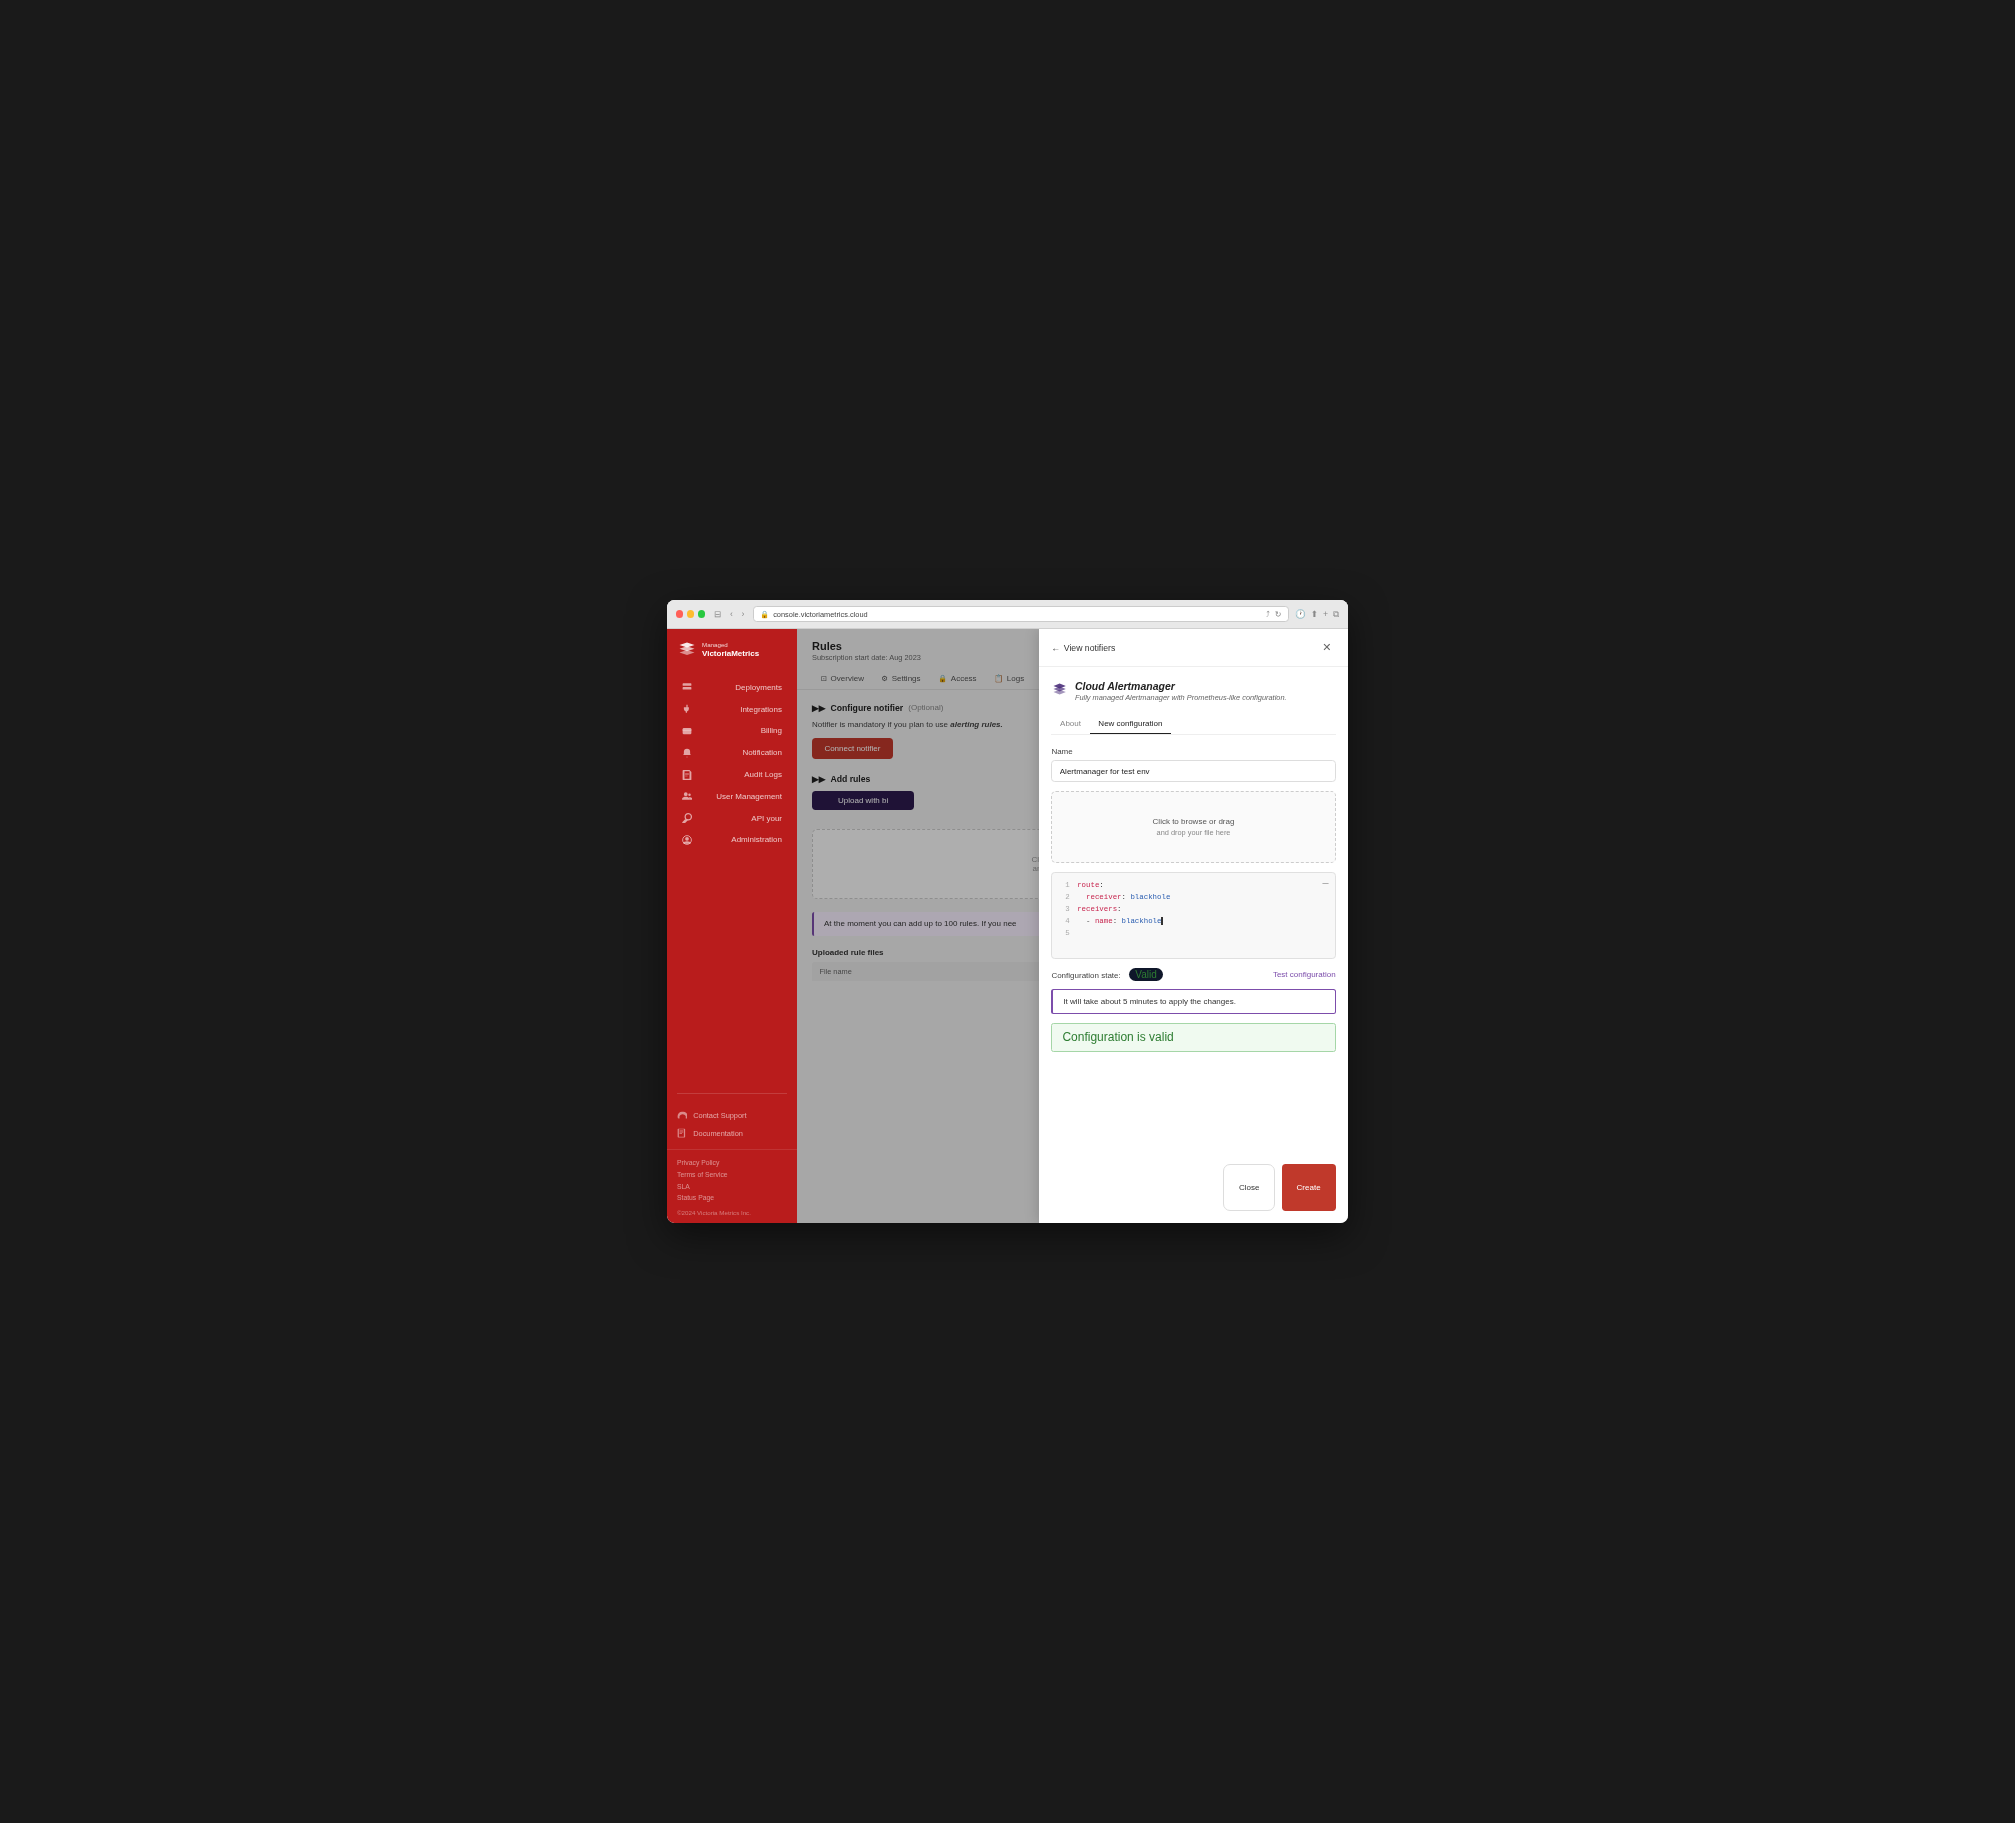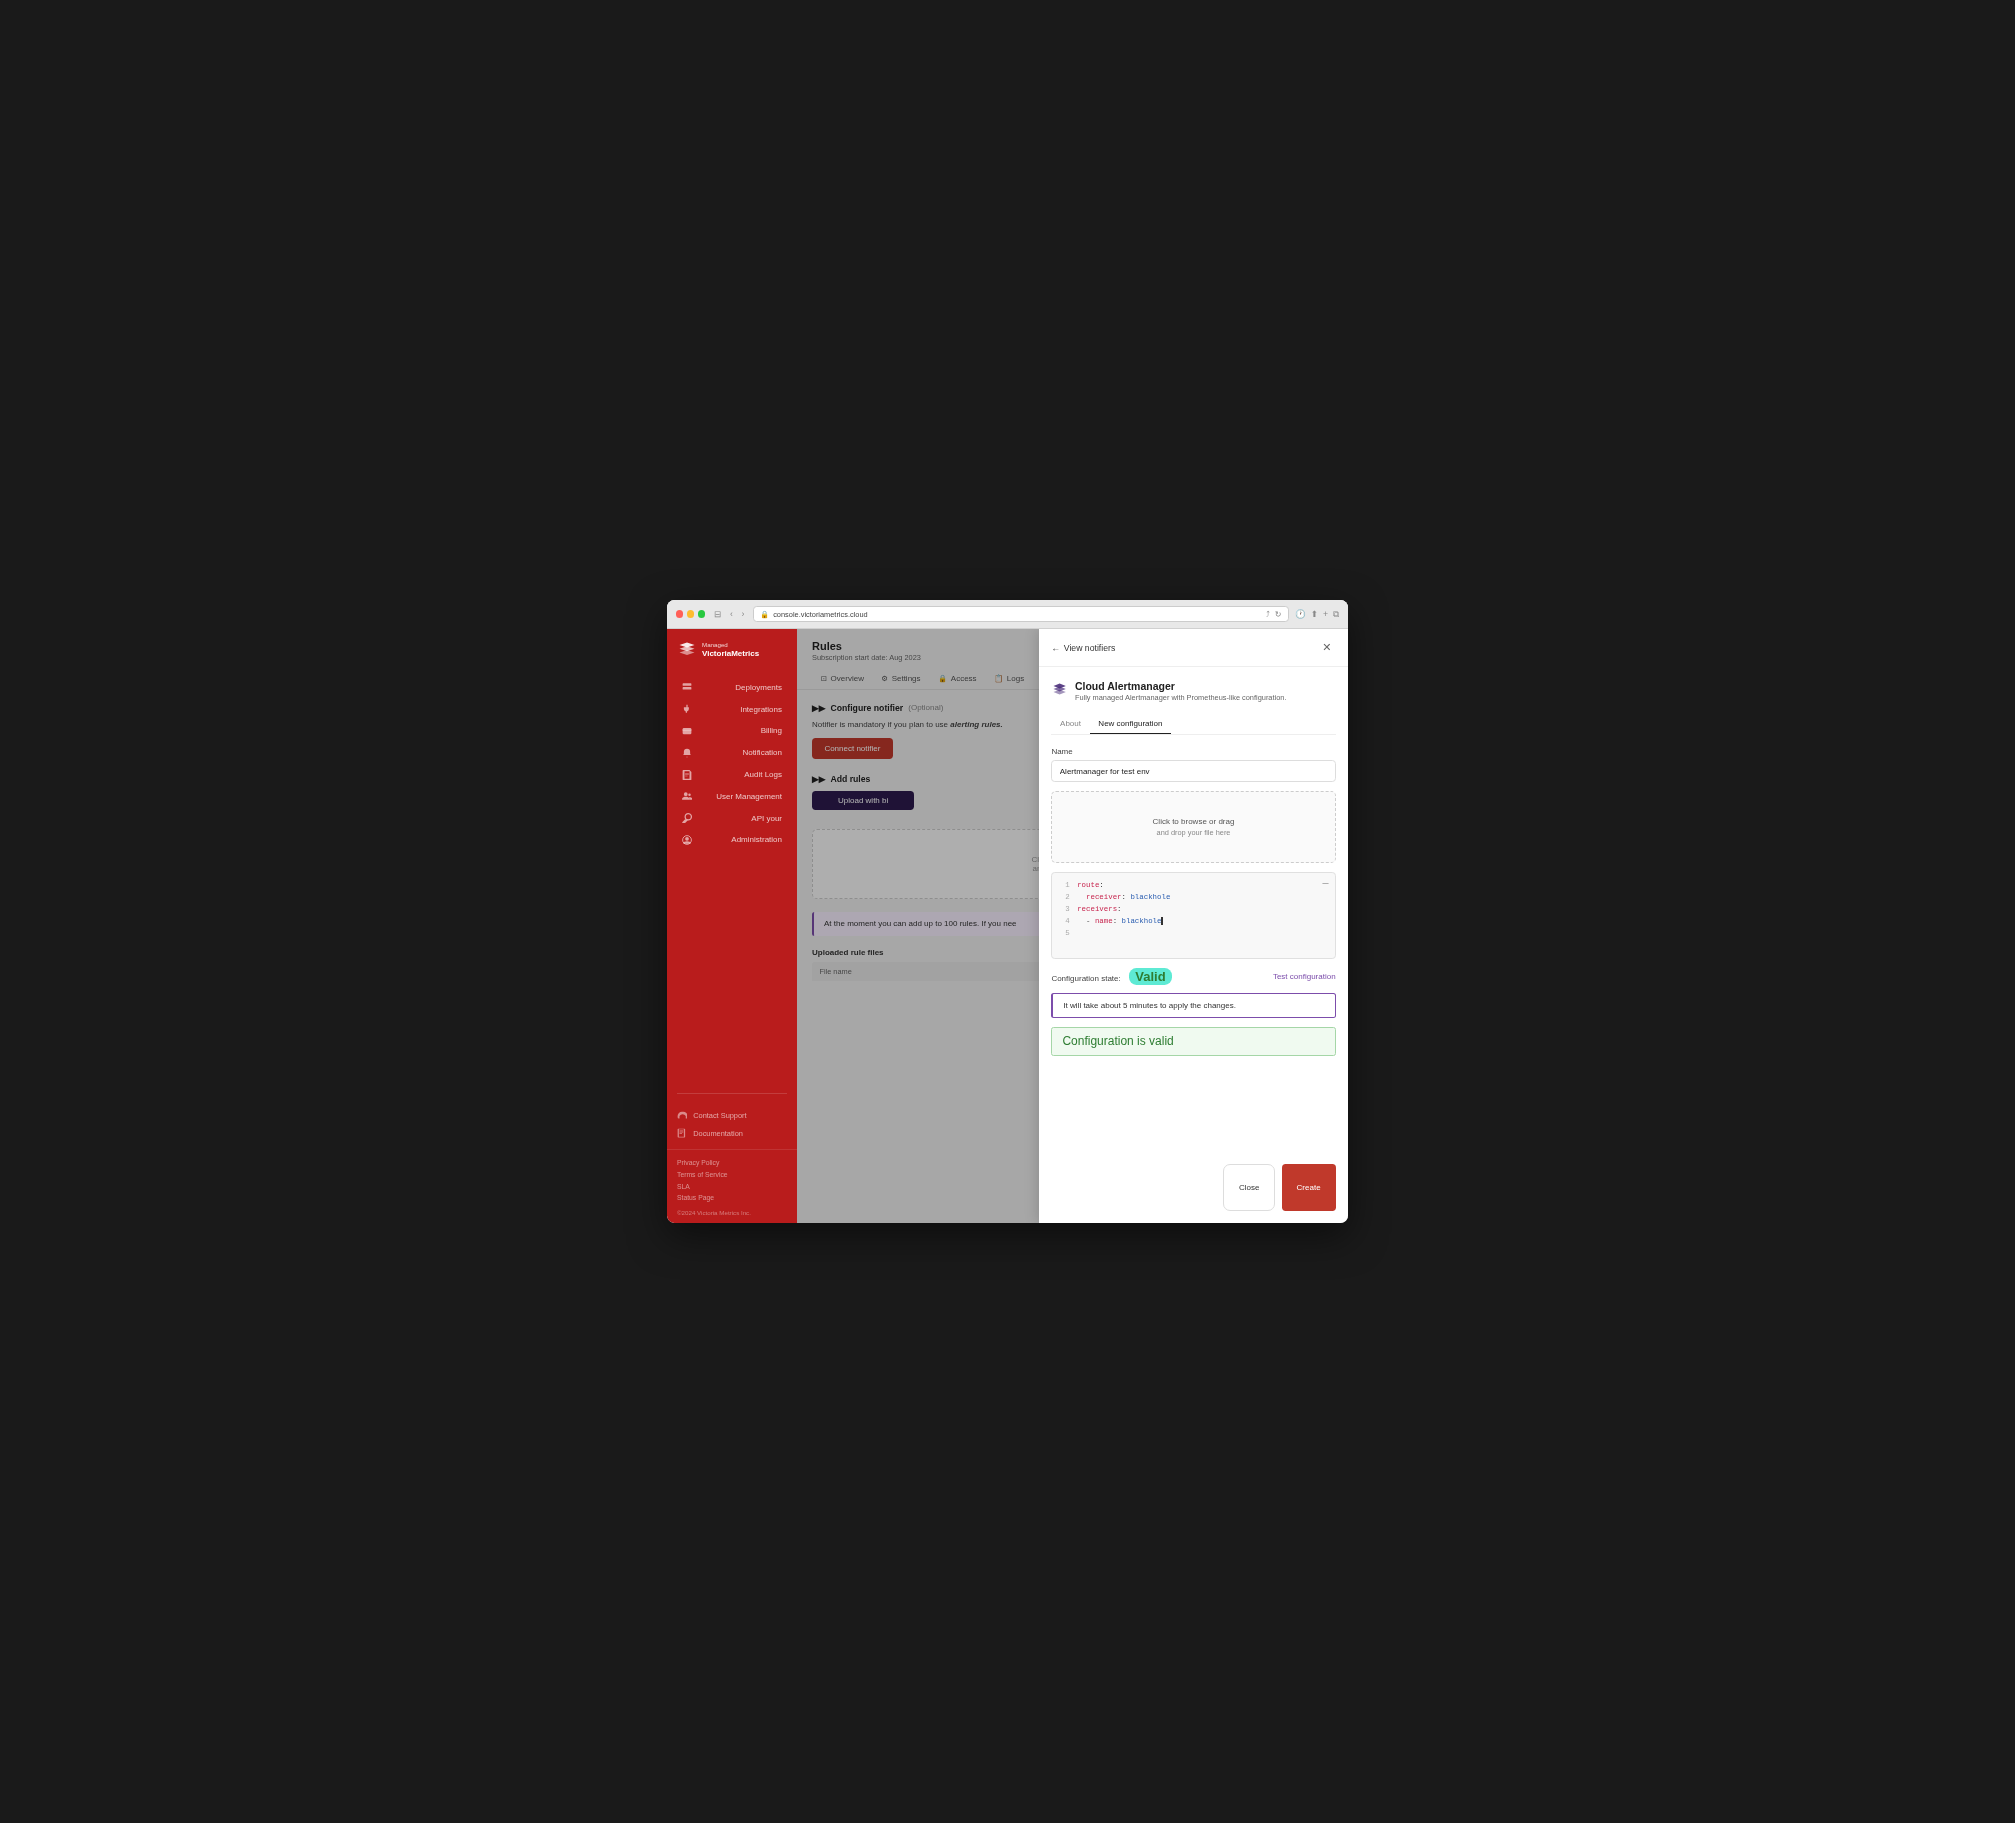--- a/index.html
+++ b/index.html
@@ -253,21 +253,21 @@
       display: flex;
       align-items: center;
       justify-content: center;
       cursor: pointer;
       color: #666;
       font-size: 11px;
       border-radius: 2.5px;
     }
     .drawer-body { padding: 12.4px; flex: 1; }
 
-    .service-header { display: flex; align-items: flex-start; gap: 6.2px; margin-bottom: 12.4px; }
+    .service-header { display: flex; align-items: flex-start; gap: 6.2px; margin-bottom: 12.4px; font-style: italic; }
     .service-icon-wrap { margin-top: 1.2px; }
     .service-icon { width: 17.3px; height: 17.3px; }
     .service-title { font-size: 10.5px; font-weight: 600; color: #222; }
     .service-subtitle { font-size: 7.4px; color: #666; margin-top: 1.2px; }
 
     .drawer-tabs {
       display: flex;
       gap: 0;
       border-bottom: 0.6px solid #eee;
       margin-bottom: 12.4px;
@@ -339,26 +339,26 @@
     }
 
     .config-state-row {
       display: flex;
       align-items: center;
       justify-content: space-between;
       margin-bottom: 8.7px;
     }
     .config-state-label { font-size: 8px; color: #444; }
     .badge-valid {
-      background: #5eead4;
+      background: #0f172a;
       color: #2e7d32;
       padding: 1.2px 6.2px;
       border-radius: 7.4px;
-      font-size: 13px;
-      font-weight: 700;
+      font-size: 10px;
+      font-weight: 400;
     }
     .test-config-link { color: #7c4dab; font-size: 8px; cursor: pointer; text-decoration: none; }
 
     .info-box {
       border: 0.6px solid #7c4dab;
       border-left: 2.5px solid #7c4dab;
       border-radius: 2.5px;
       padding: 7.4px 10px;
       font-size: 8px;
       color: #333;

